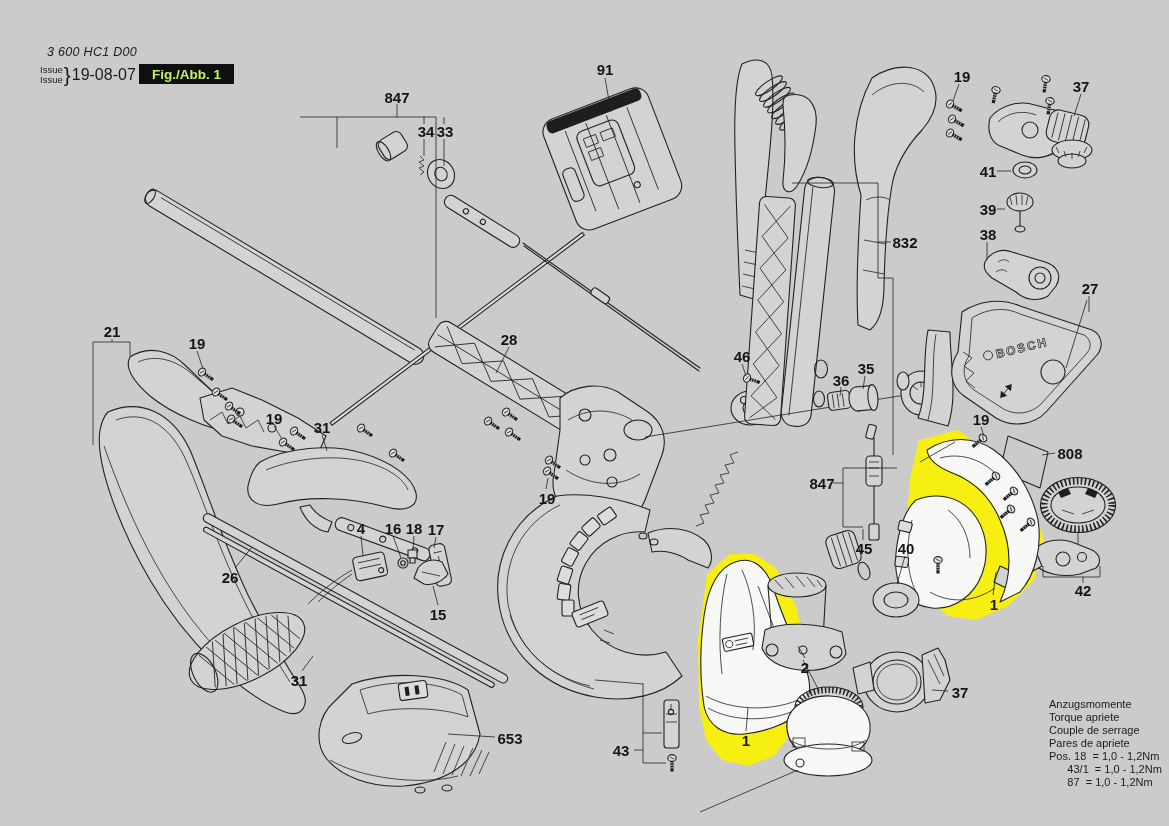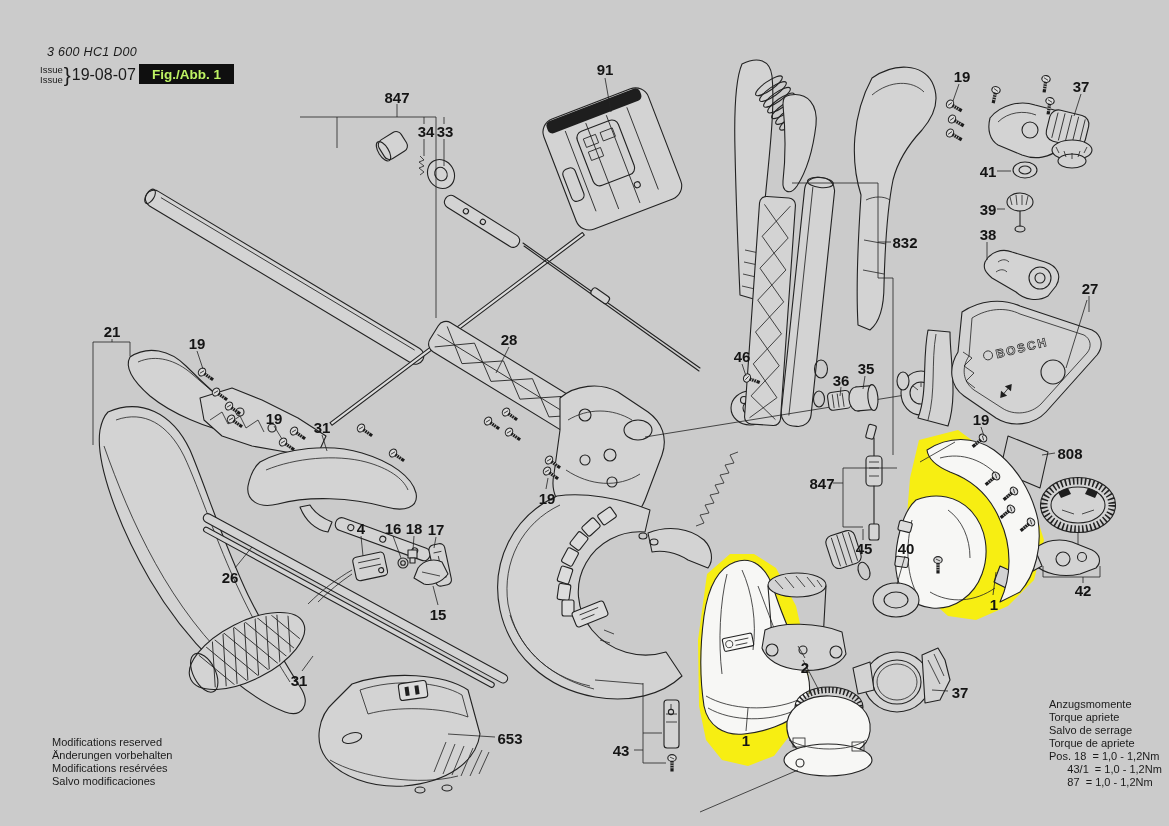--- a/index.html
+++ b/index.html
@@ -516,21 +516,15 @@
 <div class="issueblock">
   <div class="iss">
     <div>Issue</div>
     <div>Issue</div>
   </div>
   <div class="brace">}</div>
   <div class="date">19-08-07</div>
 </div>
 <div class="figbox">Fig./Abb. 1</div>
 
-<div class="footnote fn-left">
-      <div>Modifications reserved</div>
-      <div>Änderungen vorbehalten</div>
-      <div>Modifications resérvées</div>
-      <div>Salvo modificaciones</div>
-    </div>
-<div class="footnote fn-right"><div>Anzugsmomente</div><div>Torque apriete</div><div>Salvo de serrage</div><div>Torque de apriete</div><div>Pos. 18  = 1,0 - 1,2Nm</div><div>      43/1  = 1,0 - 1,2Nm</div><div>      87  = 1,0 - 1,2Nm</div></div>
+<div class="footnote fn-right"><div>Anzugsmomente</div><div>Torque apriete</div><div>Couple de serrage</div><div>Pares de apriete</div><div>Pos. 18  = 1,0 - 1,2Nm</div><div>      43/1  = 1,0 - 1,2Nm</div><div>      87  = 1,0 - 1,2Nm</div></div>
 
 </div>
 
 </body></html>

